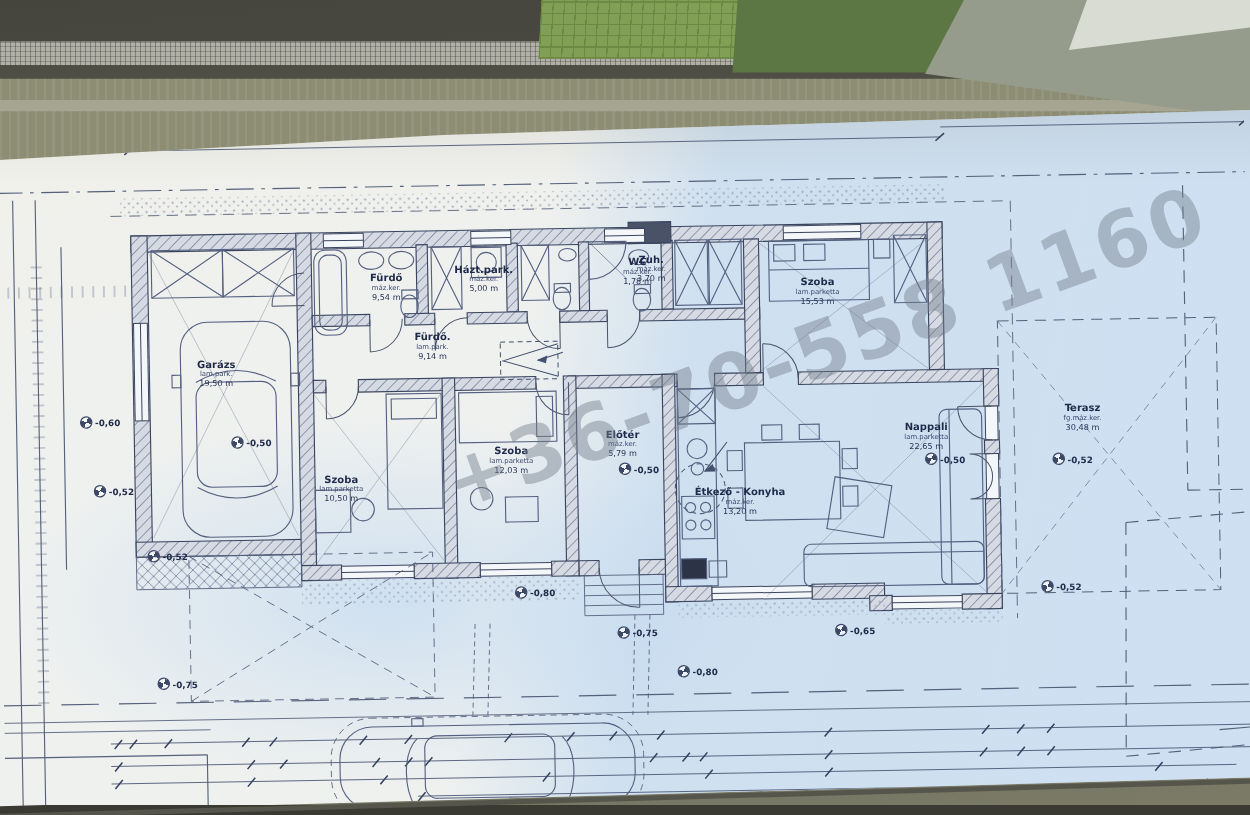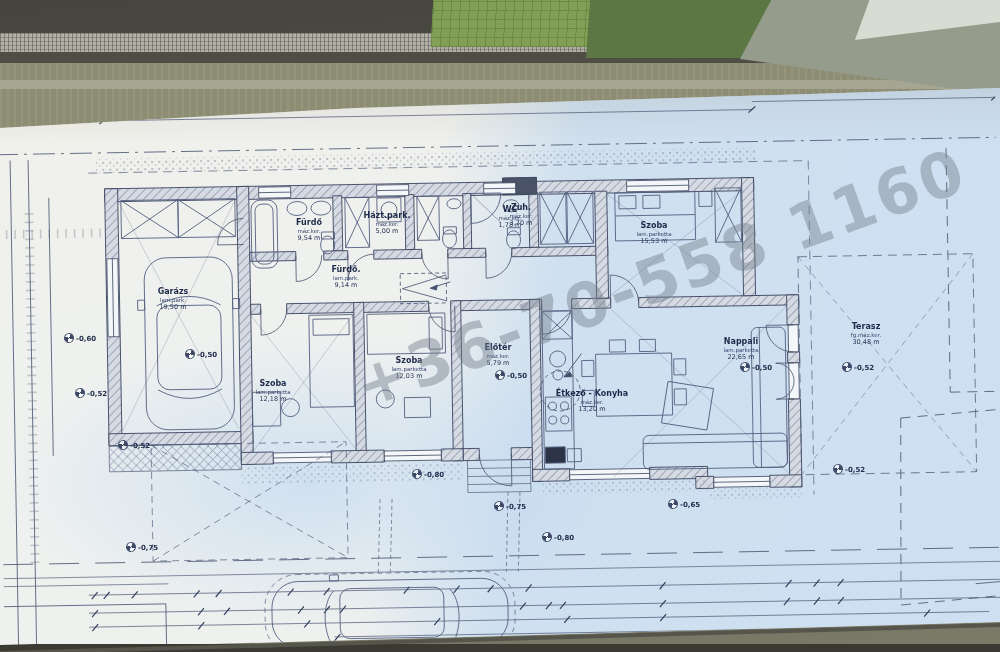--- a/index.html
+++ b/index.html
@@ -356,21 +356,21 @@
             <div class="a">15,53 m</div>
           </div>
           <div class="room" style="left: 346px; top: 265px; position: absolute;">
             <div class="n">Fürdő.</div>
             <div class="s">lam.park.</div>
             <div class="a">9,14 m</div>
           </div>
           <div class="room" style="left: 273px; top: 379px; position: absolute;">
             <div class="n">Szoba</div>
             <div class="s">lam.parketta</div>
-            <div class="a">12,18 m</div>
+            <div class="a">10,50 m</div>
           </div>
           <div class="room" style="left: 409px; top: 356px; position: absolute;">
             <div class="n">Szoba</div>
             <div class="s">lam.parketta</div>
             <div class="a">12,03 m</div>
           </div>
           <div class="room" style="left: 498px; top: 343px; position: absolute;">
             <div class="n">Előtér</div>
             <div class="s">máz.ker.</div>
             <div class="a">5,79 m</div>

